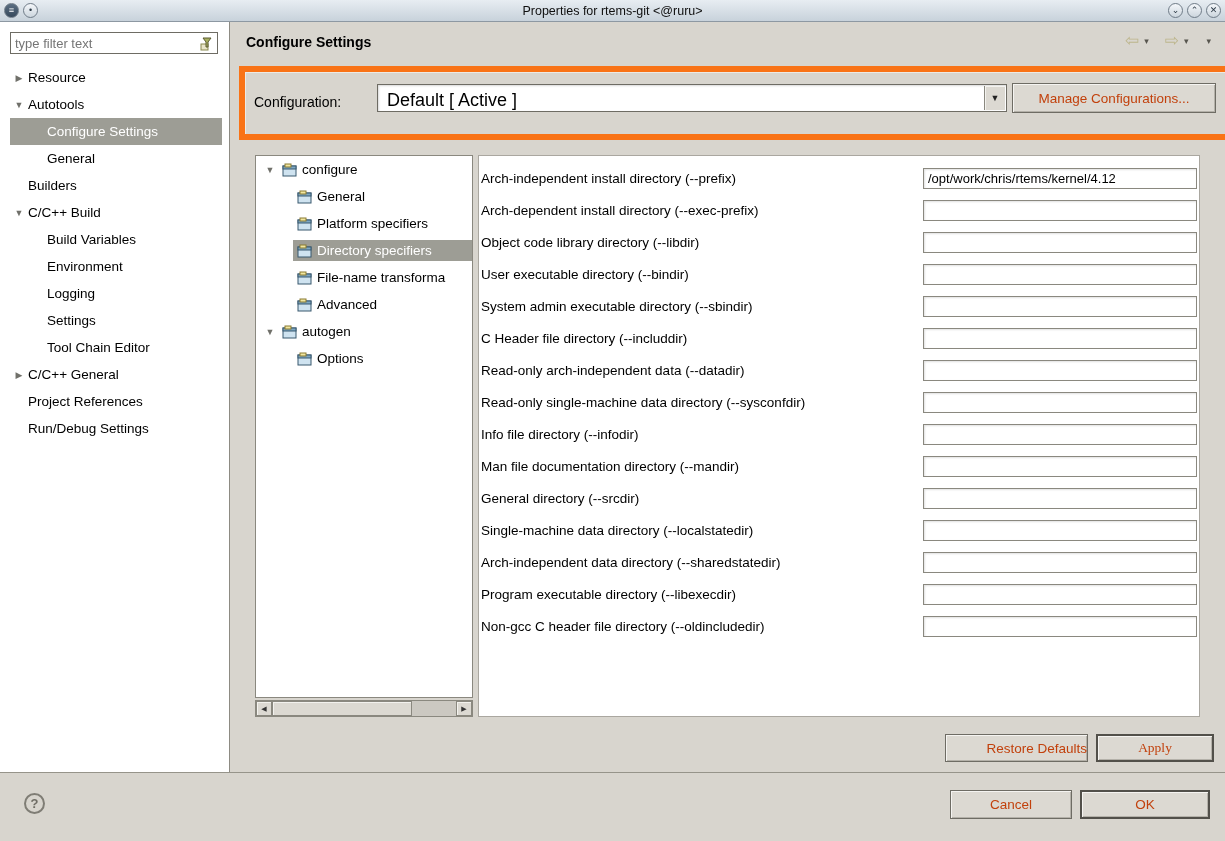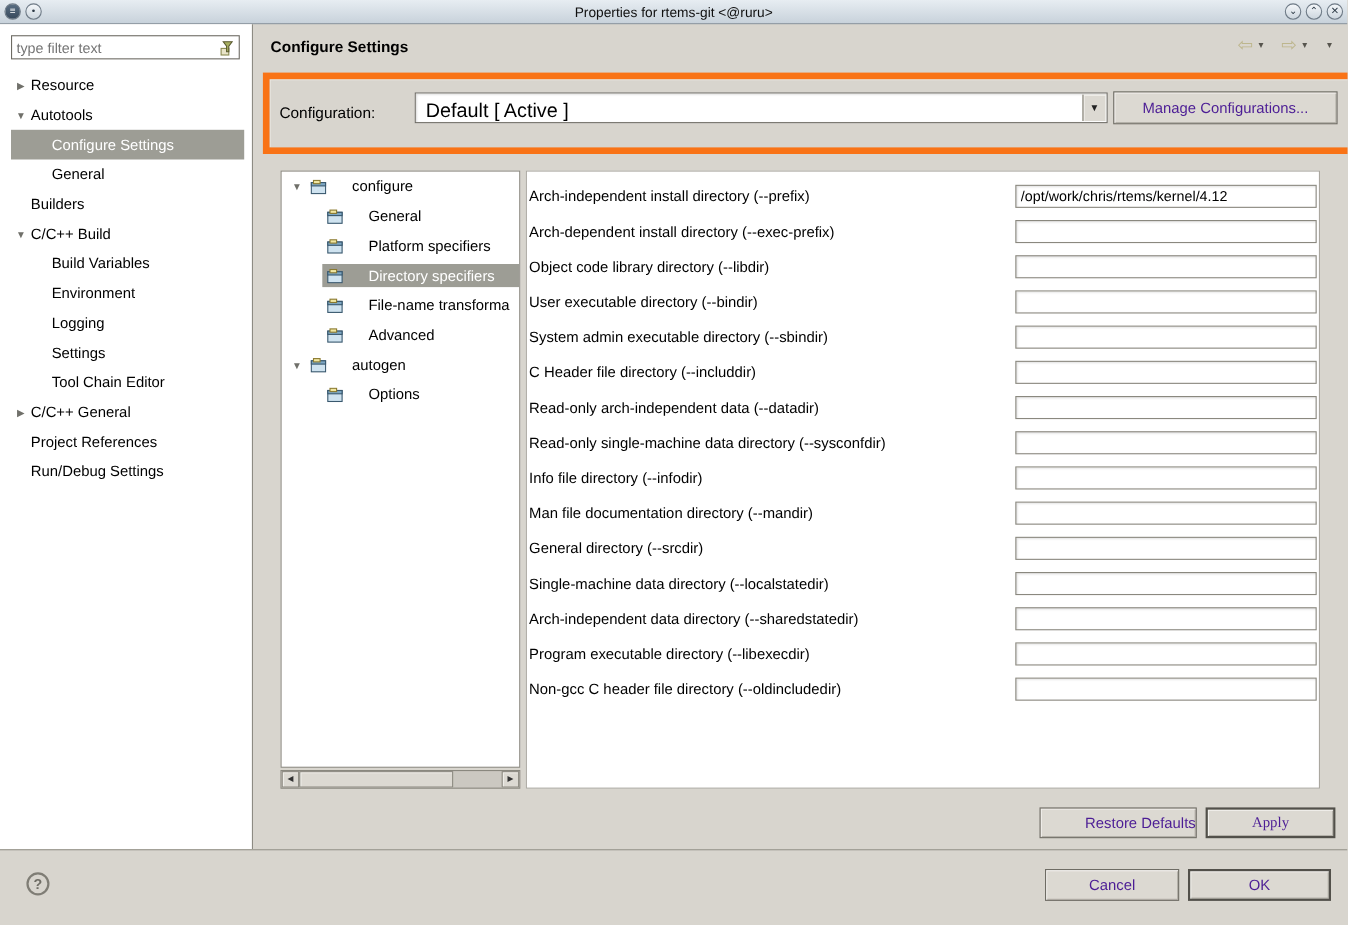--- a/index.html
+++ b/index.html
@@ -50,31 +50,31 @@
   .combo { position:absolute; left:132px; top:12px; width:630px; height:28px;
     background:#fff; border:1px solid #6e6c64; box-shadow:inset 1px 1px 2px rgba(0,0,0,.15); }
   .combo-text { position:absolute; left:9px; top:5px; font-size:18px; }
   .combo-btn { position:absolute; right:1px; top:1px; bottom:1px; width:21px;
     background:#dcd9d2; border-left:1px solid #8a887f;
     box-shadow:inset 1px 1px 0 #f3f2ee; text-align:center; font-size:9px; line-height:25px; color:#222; }
   .manage-btn { position:absolute; left:767px; top:11px; width:204px; height:30px; }
 
   .btn { background:#dcd9d2; border:1px solid #6e6c64;
     box-shadow:inset 1px 1px 0 #f5f4f1, inset -1px -1px 0 #b4b1a9;
-    font-family:"Liberation Sans",sans-serif; font-size:13.5px; color:#4c1d95; cursor:default; }
+    font-family:"Liberation Sans",sans-serif; font-size:13.5px; color:#c2410c; cursor:default; }
   .btn.default { border:2px solid #52504a; }
 
   
   .opts-panel { position:absolute; left:24px; top:133px; width:218px; height:543px;
     background:#fff; border:1px solid #8a887f; overflow:hidden; }
   .ot-row { height:27px; display:flex; align-items:center; padding-left:6px;
     font-size:13.5px; white-space:nowrap; cursor:default; }
   .ot-row .exp { width:16px; text-align:center; font-size:9px; color:#70706a; flex:none; }
   .ot-row.lvl1 { padding-left:37px; }
-  .ot-body { display:flex; align-items:center; gap:23px; padding:3px 4px; flex:1; overflow:hidden; }
+  .ot-body { display:flex; align-items:center; gap:5px; padding:3px 4px; flex:1; overflow:hidden; }
   .ot-body.selected { background:#9d9d95; color:#fff; }
   .cat-icon { width:15px; height:14px; flex:none; }
 
   .hscroll { position:absolute; left:24px; top:678px; width:218px; height:17px;
     background:#cbc8c1; border:1px solid #8a887f; display:flex; }
   .hs-btn { width:16px; height:15px; background:#dcd9d2; border:1px solid #8a887f;
     box-shadow:inset 1px 1px 0 #f3f2ee; font-size:7px; text-align:center; line-height:14px; color:#333; flex:none; }
   .hs-thumb { width:140px; height:15px; background:#dcd9d2; border:1px solid #8a887f;
     box-shadow:inset 1px 1px 0 #f3f2ee; margin-left:0; }
   .hs-spacer { flex:1; }

